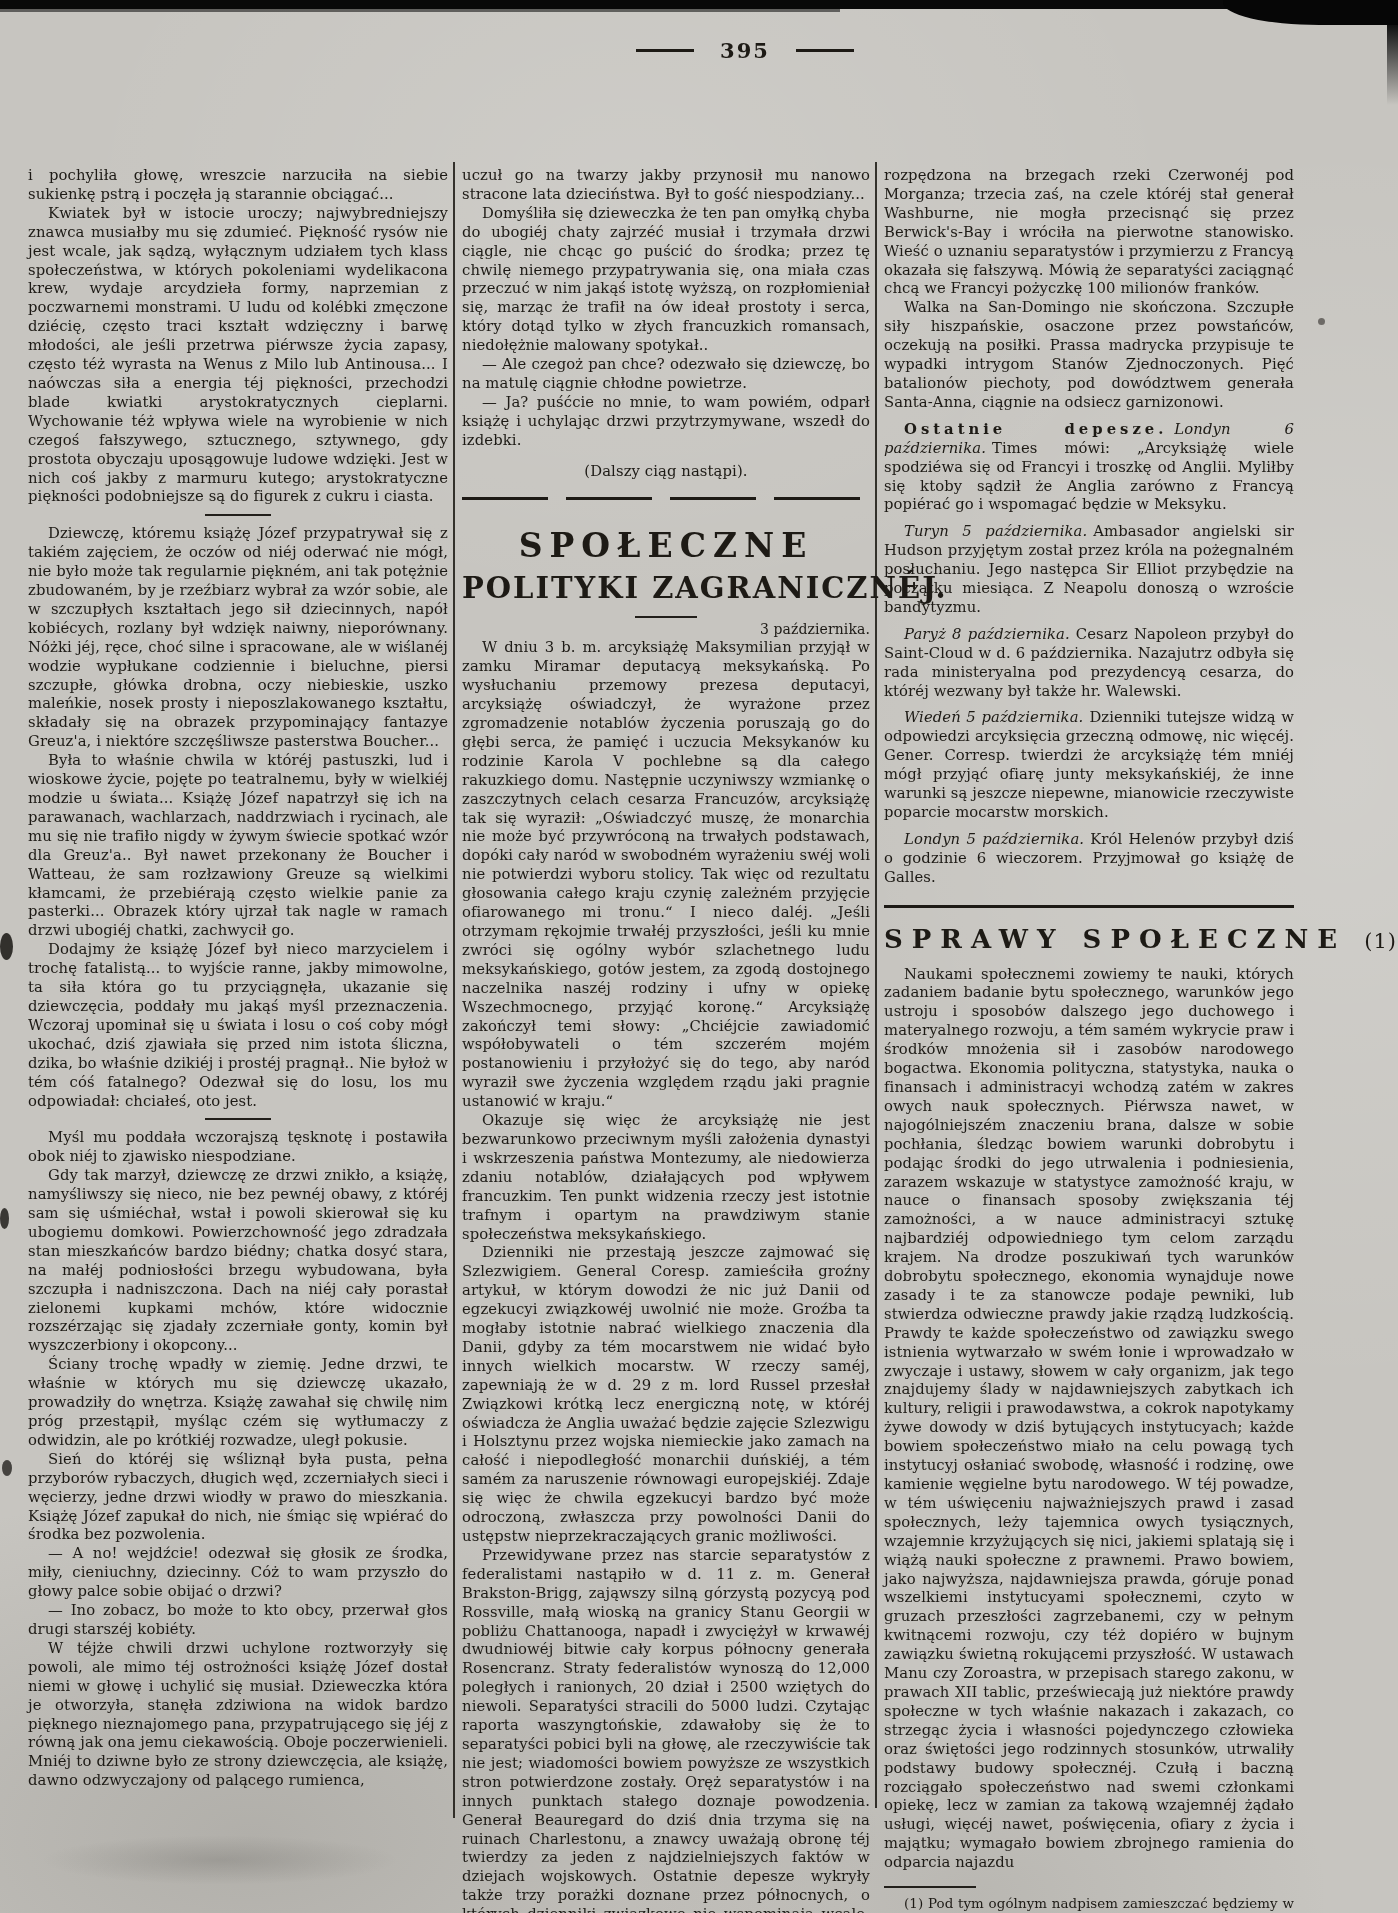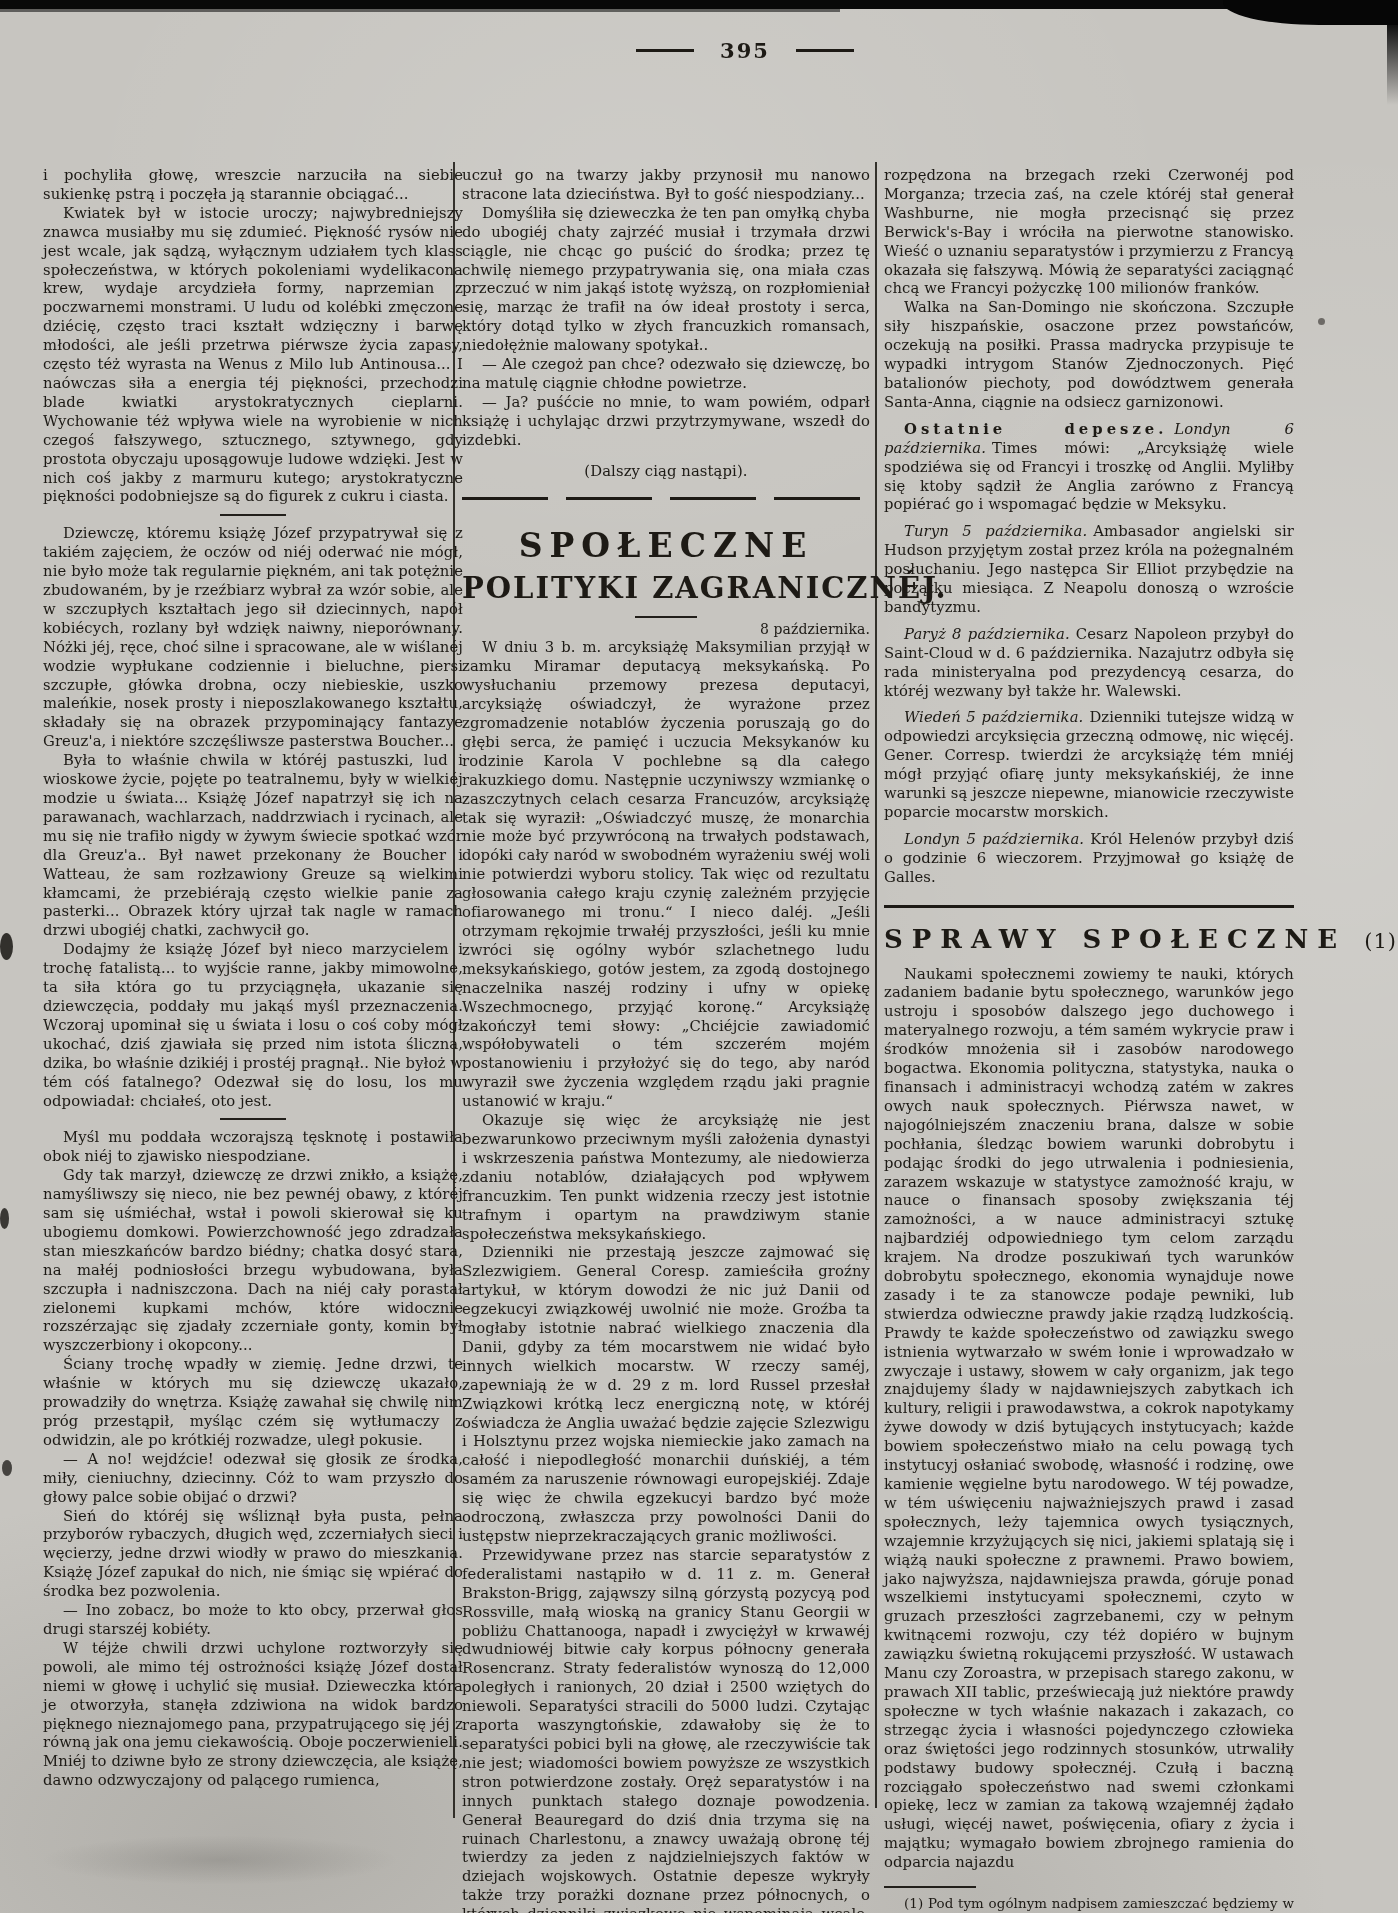--- a/index.html
+++ b/index.html
@@ -29,21 +29,21 @@
     position:absolute;top:38px;left:0;width:1490px;text-align:center;
     font-size:21px;font-weight:bold;letter-spacing:2px;
   }
   .page-number .bar{display:inline-block;width:58px;height:3px;background:#1d1a15;vertical-align:middle;margin:0 26px 4px 26px;}
 
   .vrule{position:absolute;width:2px;background:rgba(25,22,17,.85);}
   .vrule-1{left:453px;top:162px;height:1656px;}
   .vrule-2{left:875px;top:162px;height:1646px;}
 
   .col{position:absolute;top:166px;font-size:14.8px;line-height:18.9px;text-align:justify;letter-spacing:.1px;}
-  .col-1{left:43px;width:420px;}
+  .col-1{left:28px;width:420px;}
   .col-2{left:462px;width:408px;}
   .col-3{left:884px;width:410px;}
 
   .col p{margin:0;text-indent:20px;}
   .col p.noindent{text-indent:0;}
 
   .hr-small{border:0;border-top:2px solid #221f1a;width:66px;margin:8px auto;}
   .cont-note{text-align:center;text-indent:0 !important;margin-top:12px !important;}
   .dash-rule{margin-top:16px;height:3px;
     background:repeating-linear-gradient(90deg,#1d1a15 0 86px, rgba(0,0,0,0) 86px 104px);}
@@ -87,37 +87,37 @@
   <p class="noindent">i pochyliła głowę, wreszcie narzuciła na siebie sukienkę pstrą i poczęła ją starannie obciągać...</p>
   <p>Kwiatek był w istocie uroczy; najwybredniejszy znawca musiałby mu się zdumieć. Piękność rysów nie jest wcale, jak sądzą, wyłącznym udziałem tych klass społeczeństwa, w których pokoleniami wydelikacona krew, wydaje arcydzieła formy, naprzemian z poczwarnemi monstrami. U ludu od kolébki zmęczone dziécię, często traci kształt wdzięczny i barwę młodości, ale jeśli przetrwa piérwsze życia zapasy, często téż wyrasta na Wenus z Milo lub Antinousa... I naówczas siła a energia téj piękności, przechodzi blade kwiatki arystokratycznych cieplarni. Wychowanie téż wpływa wiele na wyrobienie w nich czegoś fałszywego, sztucznego, sztywnego, gdy prostota obyczaju uposągowuje ludowe wdzięki. Jest w nich coś jakby z marmuru kutego; arystokratyczne piękności podobniejsze są do figurek z cukru i ciasta.</p>
   <hr class="hr-small">
   <p>Dziewczę, któremu książę Józef przypatrywał się z takiém zajęciem, że oczów od niéj oderwać nie mógł, nie było może tak regularnie piękném, ani tak potężnie zbudowaném, by je rzeźbiarz wybrał za wzór sobie, ale w szczupłych kształtach jego sił dziecinnych, napół kobiécych, rozlany był wdzięk naiwny, nieporównany. Nóżki jéj, ręce, choć silne i spracowane, ale w wiślanéj wodzie wypłukane codziennie i bieluchne, piersi szczupłe, główka drobna, oczy niebieskie, uszko maleńkie, nosek prosty i nieposzlakowanego kształtu, składały się na obrazek przypominający fantazye Greuz'a, i niektóre szczęśliwsze pasterstwa Boucher...</p>
   <p>Była to właśnie chwila w któréj pastuszki, lud i wioskowe życie, pojęte po teatralnemu, były w wielkiéj modzie u świata... Książę Józef napatrzył się ich na parawanach, wachlarzach, naddrzwiach i rycinach, ale mu się nie trafiło nigdy w żywym świecie spotkać wzór dla Greuz'a.. Był nawet przekonany że Boucher i Watteau, że sam rozłzawiony Greuze są wielkimi kłamcami, że przebiérają często wielkie panie za pasterki... Obrazek który ujrzał tak nagle w ramach drzwi ubogiéj chatki, zachwycił go.</p>
   <p>Dodajmy że książę Józef był nieco marzycielem i trochę fatalistą... to wyjście ranne, jakby mimowolne, ta siła która go tu przyciągnęła, ukazanie się dziewczęcia, poddały mu jakąś myśl przeznaczenia. Wczoraj upominał się u świata i losu o coś coby mógł ukochać, dziś zjawiała się przed nim istota śliczna, dzika, bo właśnie dzikiéj i prostéj pragnął.. Nie byłoż w tém cóś fatalnego? Odezwał się do losu, los mu odpowiadał: chciałeś, oto jest.</p>
   <hr class="hr-small">
   <p>Myśl mu poddała wczorajszą tęsknotę i postawiła obok niéj to zjawisko niespodziane.</p>
   <p>Gdy tak marzył, dziewczę ze drzwi znikło, a książę, namyśliwszy się nieco, nie bez pewnéj obawy, z któréj sam się uśmiéchał, wstał i powoli skierował się ku ubogiemu domkowi. Powierzchowność jego zdradzała stan mieszkańców bardzo biédny; chatka dosyć stara, na małéj podniosłości brzegu wybudowana, była szczupła i nadniszczona. Dach na niéj cały porastał zielonemi kupkami mchów, które widocznie rozszérzając się zjadały zczerniałe gonty, komin był wyszczerbiony i okopcony...</p>
   <p>Ściany trochę wpadły w ziemię. Jedne drzwi, te właśnie w których mu się dziewczę ukazało, prowadziły do wnętrza. Książę zawahał się chwilę nim próg przestąpił, myśląc czém się wytłumaczy z odwidzin, ale po krótkiéj rozwadze, uległ pokusie.</p>
+  <p>Sień do któréj się wśliznął była pusta, pełna przyborów rybaczych, długich węd, zczerniałych sieci i węcierzy, jedne drzwi wiodły w prawo do mieszkania. Książę Józef zapukał do nich, nie śmiąc się wpiérać do środka bez pozwolenia.</p>
   <p>— A no! wejdźcie! odezwał się głosik ze środka, miły, cieniuchny, dziecinny. Cóż to wam przyszło do głowy palce sobie obijać o drzwi?</p>
-  <p>Sień do któréj się wśliznął była pusta, pełna przyborów rybaczych, długich węd, zczerniałych sieci i węcierzy, jedne drzwi wiodły w prawo do mieszkania. Książę Józef zapukał do nich, nie śmiąc się wpiérać do środka bez pozwolenia.</p>
   <p>— Ino zobacz, bo może to kto obcy, przerwał głos drugi starszéj kobiéty.</p>
   <p>W téjże chwili drzwi uchylone roztworzyły się powoli, ale mimo téj ostrożności książę Józef dostał niemi w głowę i uchylić się musiał. Dzieweczka która je otworzyła, stanęła zdziwiona na widok bardzo pięknego nieznajomego pana, przypatrującego się jéj z równą jak ona jemu ciekawością. Oboje poczerwienieli. Mniéj to dziwne było ze strony dziewczęcia, ale książę, dawno odzwyczajony od palącego rumienca,</p>
 </div>
 
 <div class="col col-2">
   <p class="noindent">uczuł go na twarzy jakby przynosił mu nanowo stracone lata dzieciństwa. Był to gość niespodziany...</p>
   <p>Domyśliła się dzieweczka że ten pan omyłką chyba do ubogiéj chaty zajrzéć musiał i trzymała drzwi ciągle, nie chcąc go puścić do środka; przez tę chwilę niemego przypatrywania się, ona miała czas przeczuć w nim jakąś istotę wyższą, on rozpłomieniał się, marząc że trafił na ów ideał prostoty i serca, który dotąd tylko w złych francuzkich romansach, niedołężnie malowany spotykał..</p>
   <p>— Ale czegoż pan chce? odezwało się dziewczę, bo na matulę ciągnie chłodne powietrze.</p>
   <p>— Ja? puśćcie no mnie, to wam powiém, odparł książę i uchylając drzwi przytrzymywane, wszedł do izdebki.</p>
   <p class="cont-note">(Dalszy ciąg nastąpi).</p>
   <div class="dash-rule"></div>
   <div class="sec-title1">SPOŁECZNE</div>
   <div class="sec-title2">POLITYKI ZAGRANICZNÉJ.</div>
   <hr class="hr-head">
-  <p class="dateline-right">8 października.</p>
+  <p class="dateline-right">3 października.</p>
   <p>W dniu 3 b. m. arcyksiążę Maksymilian przyjął w zamku Miramar deputacyą meksykańską. Po wysłuchaniu przemowy prezesa deputacyi, arcyksiążę oświadczył, że wyrażone przez zgromadzenie notablów życzenia poruszają go do głębi serca, że pamięć i uczucia Meksykanów ku rodzinie Karola V pochlebne są dla całego rakuzkiego domu. Następnie uczyniwszy wzmiankę o zaszczytnych celach cesarza Francuzów, arcyksiążę tak się wyraził: „Oświadczyć muszę, że monarchia nie może być przywróconą na trwałych podstawach, dopóki cały naród w swobodném wyrażeniu swéj woli nie potwierdzi wyboru stolicy. Tak więc od rezultatu głosowania całego kraju czynię zależném przyjęcie ofiarowanego mi tronu.“ I nieco daléj. „Jeśli otrzymam rękojmie trwałéj przyszłości, jeśli ku mnie zwróci się ogólny wybór szlachetnego ludu meksykańskiego, gotów jestem, za zgodą dostojnego naczelnika naszéj rodziny i ufny w opiekę Wszechmocnego, przyjąć koronę.“ Arcyksiążę zakończył temi słowy: „Chciéjcie zawiadomić współobywateli o tém szczerém mojém postanowieniu i przyłożyć się do tego, aby naród wyraził swe życzenia względem rządu jaki pragnie ustanowić w kraju.“</p>
   <p>Okazuje się więc że arcyksiążę nie jest bezwarunkowo przeciwnym myśli założenia dynastyi i wskrzeszenia państwa Montezumy, ale niedowierza zdaniu notablów, działających pod wpływem francuzkim. Ten punkt widzenia rzeczy jest istotnie trafnym i opartym na prawdziwym stanie społeczeństwa meksykańskiego.</p>
   <p>Dzienniki nie przestają jeszcze zajmować się Szlezwigiem. General Coresp. zamieściła groźny artykuł, w którym dowodzi że nic już Danii od egzekucyi związkowéj uwolnić nie może. Groźba ta mogłaby istotnie nabrać wielkiego znaczenia dla Danii, gdyby za tém mocarstwem nie widać było innych wielkich mocarstw. W rzeczy saméj, zapewniają że w d. 29 z m. lord Russel przesłał Związkowi krótką lecz energiczną notę, w któréj oświadcza że Anglia uważać będzie zajęcie Szlezwigu i Holsztynu przez wojska niemieckie jako zamach na całość i niepodległość monarchii duńskiéj, a tém samém za naruszenie równowagi europejskiéj. Zdaje się więc że chwila egzekucyi bardzo być może odroczoną, zwłaszcza przy powolności Danii do ustępstw nieprzekraczających granic możliwości.</p>
   <p>Przewidywane przez nas starcie separatystów z federalistami nastąpiło w d. 11 z. m. Generał Brakston-Brigg, zająwszy silną górzystą pozycyą pod Rossville, małą wioską na granicy Stanu Georgii w pobliżu Chattanooga, napadł i zwyciężył w krwawéj dwudniowéj bitwie cały korpus północny generała Rosencranz. Straty federalistów wynoszą do 12,000 poległych i ranionych, 20 dział i 2500 wziętych do niewoli. Separatyści stracili do 5000 ludzi. Czytając raporta waszyngtońskie, zdawałoby się że to separatyści pobici byli na głowę, ale rzeczywiście tak nie jest; wiadomości bowiem powyższe ze wszystkich stron potwierdzone zostały. Oręż separatystów i na innych punktach stałego doznaje powodzenia. Generał Beauregard do dziś dnia trzyma się na ruinach Charlestonu, a znawcy uważają obronę téj twierdzy za jeden z najdzielniejszych faktów w dziejach wojskowych. Ostatnie depesze wykryły także trzy porażki doznane przez północnych, o których dzienniki związkowe nie wspominają wcale. Wiadomo że trzy dywizye federalne wyprawiono z Nowego Orleanu do Texas. Otóż piérwsza, pod dowództwem generała Franklina, rozbita na brzegach Sabiny, cofnęła się po utracie dwóch kanonierek; druga pod generałem Herron</p>
 </div>
 
 <div class="col col-3">
   <p class="noindent">rozpędzona na brzegach rzeki Czerwonéj pod Morganza; trzecia zaś, na czele któréj stał generał Washburne, nie mogła przecisnąć się przez Berwick's-Bay i wróciła na pierwotne stanowisko. Wieść o uznaniu separatystów i przymierzu z Francyą okazała się fałszywą. Mówią że separatyści zaciągnąć chcą we Francyi pożyczkę 100 milionów franków.</p>
   <p>Walka na San-Domingo nie skończona. Szczupłe siły hiszpańskie, osaczone przez powstańców, oczekują na posiłki. Prassa madrycka przypisuje te wypadki intrygom Stanów Zjednoczonych. Pięć batalionów piechoty, pod dowództwem generała Santa-Anna, ciągnie na odsiecz garnizonowi.</p>
 

